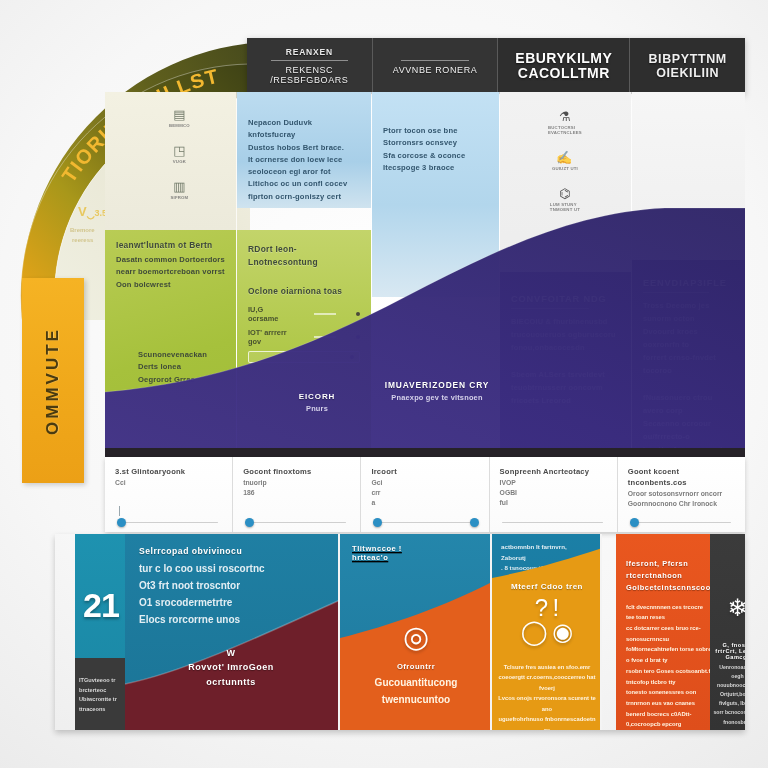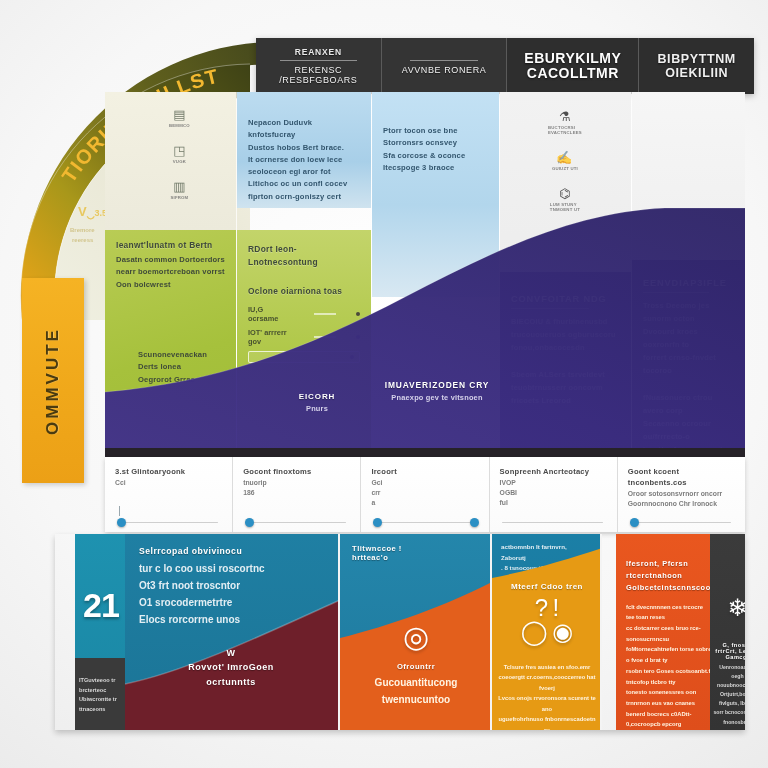--- a/index.html
+++ b/index.html
@@ -19,21 +19,21 @@
   .abs{ position:absolute; }
   .txt{ white-space:pre-line; }
   .hdr-rule{
     height:1px; background:rgba(255,255,255,.45);
     margin:3px auto 4px; width:62%;
   }
 
   
   .hdr-strip{
     position:absolute; left:247px; top:38px; width:498px; height:56px;
-    display:flex; filter:drop-shadow(0 2px 3px rgba(0,0,0,.25));margin-left:9px;
+    display:flex; filter:drop-shadow(0 2px 3px rgba(0,0,0,.25));
   }
   .hdr-cell{
     flex:1 1 0; background:#343434;
     display:flex; flex-direction:column; align-items:center; justify-content:center;
     border-right:1px solid #5a5a5a; position:relative; overflow:hidden;
   }
   .hdr-cell:last-child{ border-right:none; }
   .hdr-cell.dark2{ background:#2e2e2e; }
   .hdr-top{
     color:#e9e9e9; font-size:8.5px; letter-spacing:.8px;
@@ -506,21 +506,21 @@
         <path d="M 0 150 C 60 138 140 100 215 66" fill="none" stroke="rgba(255,255,255,.25)" stroke-width="1.5"></path>
       </svg>
       <div class="abs" style="left:26px; top:112px; width:160px; text-align:center;">
         <div class="b-head txt" style="font-size:9px; line-height:1.6;">W
 Rovvot' ImroGoen
 ocrtunntts</div>
       </div>
     </div>
 
     <div class="bcol b3">
-      <div class="blk" style="padding:10px 12px;">
+      <div class="blk" style="padding:10px 12px;text-decoration:underline;">
         <div class="b-head txt" style="font-size:7.6px;">Tlitwnccoe !
 hrtteac'o</div>
       </div>
       <svg class="abs" style="left:0; top:0;" width="152" height="196" viewBox="0 0 152 196" preserveAspectRatio="none">
         <path d="M 0 196 L 0 104 C 50 92 110 70 152 48 L 152 196 Z" fill="#e35f1c"></path>
       </svg>
       <div class="abs" style="left:0; top:88px; width:152px; text-align:center;">
         <span class="bigico">◎</span>
       </div>
       <div class="abs" style="left:12px; top:128px; width:128px; text-align:center;">

